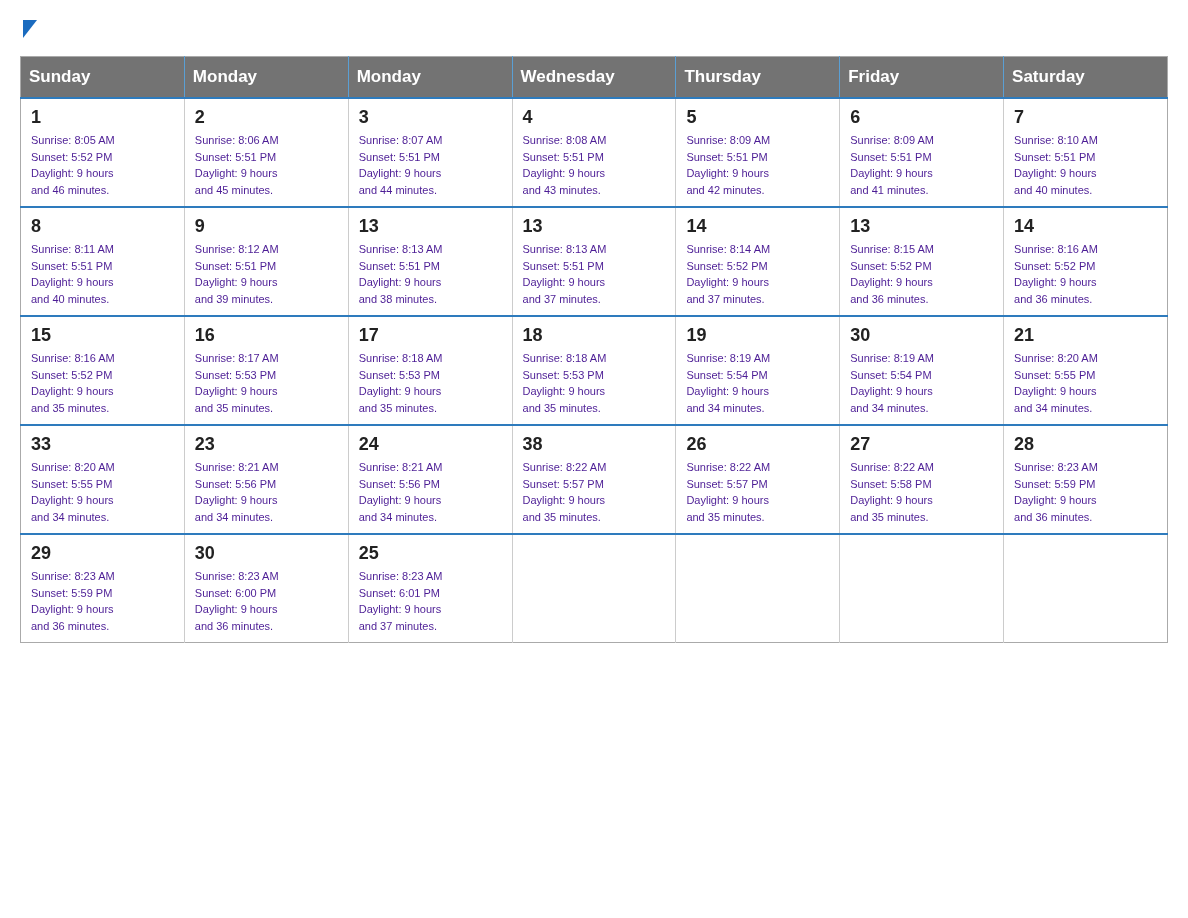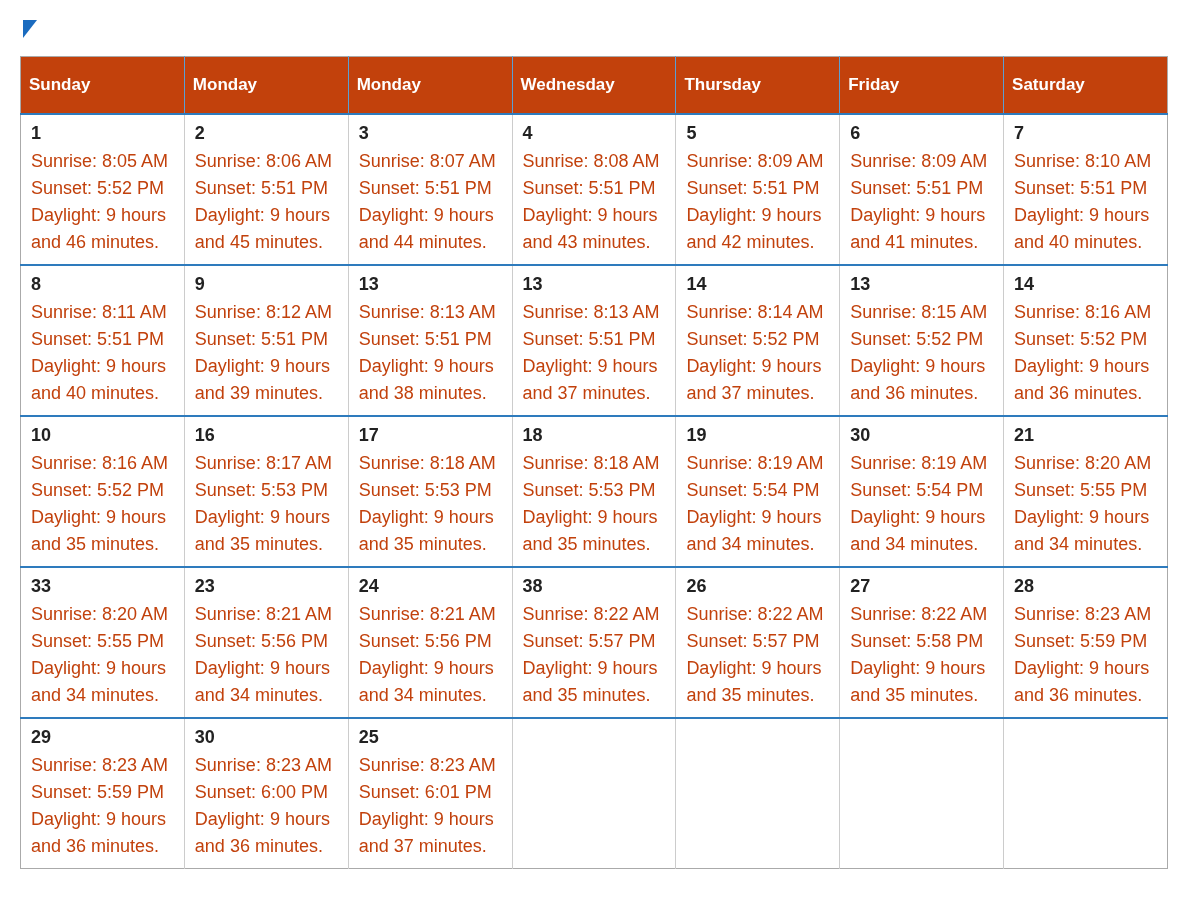--- a/index.html
+++ b/index.html
@@ -29,23 +29,23 @@
       font-size: 22px;
       color: #555;
       margin-top: 4px;
     }
     .calendar {
       width: 100%;
       border-collapse: collapse;
       border: 1px solid #aaa;
     }
     .calendar thead th {
-      background-color: #c2410c;
+      background-color: #737373;
       color: #fff;
-      padding: 18px 8px;
+      padding: 10px 8px;
       font-size: 17px;
       font-weight: bold;
       text-align: left;
       border-right: 1px solid #5a9fd4;
     }
     .calendar thead th:last-child {
       border-right: none;
     }
     .calendar tbody tr {
       border-top: 2px solid #2e7bbd;
@@ -63,23 +63,23 @@
       border-right: none;
     }
     .day-number {
       font-size: 18px;
       font-weight: bold;
       color: #222;
       display: block;
       margin-bottom: 4px;
     }
     .day-info {
-      font-size: 18px;
+      font-size: 11px;
       line-height: 1.5;
-      color: #c2410c;
+      color: #4c1d95;
     }
     .empty-cell {
       background: #fff;
     }
     .logo-wrapper {
       display: flex;
       flex-direction: row;
       align-items: center;
     }
     .logo-text-block {
@@ -198,21 +198,21 @@
           <span class="day-number">13</span>
 <div class="day-info">Sunrise: 8:15 AM<br>Sunset: 5:52 PM<br>Daylight: 9 hours<br>and 36 minutes.</div>
         </td>
         <td>
           <span class="day-number">14</span>
 <div class="day-info">Sunrise: 8:16 AM<br>Sunset: 5:52 PM<br>Daylight: 9 hours<br>and 36 minutes.</div>
         </td>
       </tr>
       <tr>
         <td>
-          <span class="day-number">10</span>
+          <span class="day-number">15</span>
 <div class="day-info">Sunrise: 8:16 AM<br>Sunset: 5:52 PM<br>Daylight: 9 hours<br>and 35 minutes.</div>
         </td>
         <td>
           <span class="day-number">16</span>
 <div class="day-info">Sunrise: 8:17 AM<br>Sunset: 5:53 PM<br>Daylight: 9 hours<br>and 35 minutes.</div>
         </td>
         <td>
           <span class="day-number">17</span>
 <div class="day-info">Sunrise: 8:18 AM<br>Sunset: 5:53 PM<br>Daylight: 9 hours<br>and 35 minutes.</div>
         </td>

